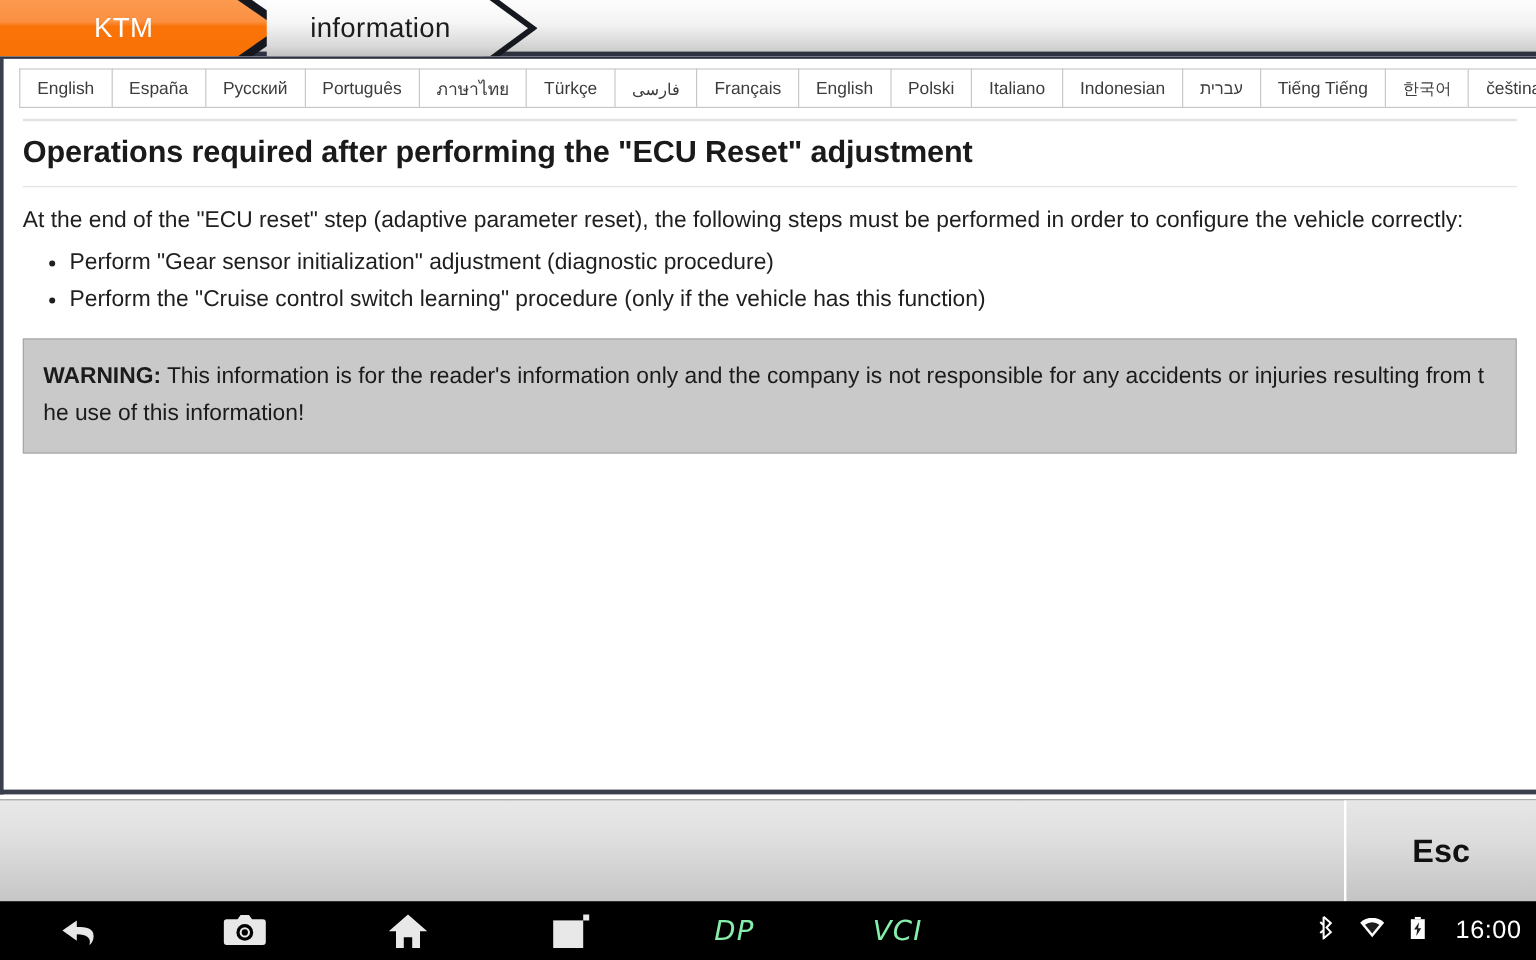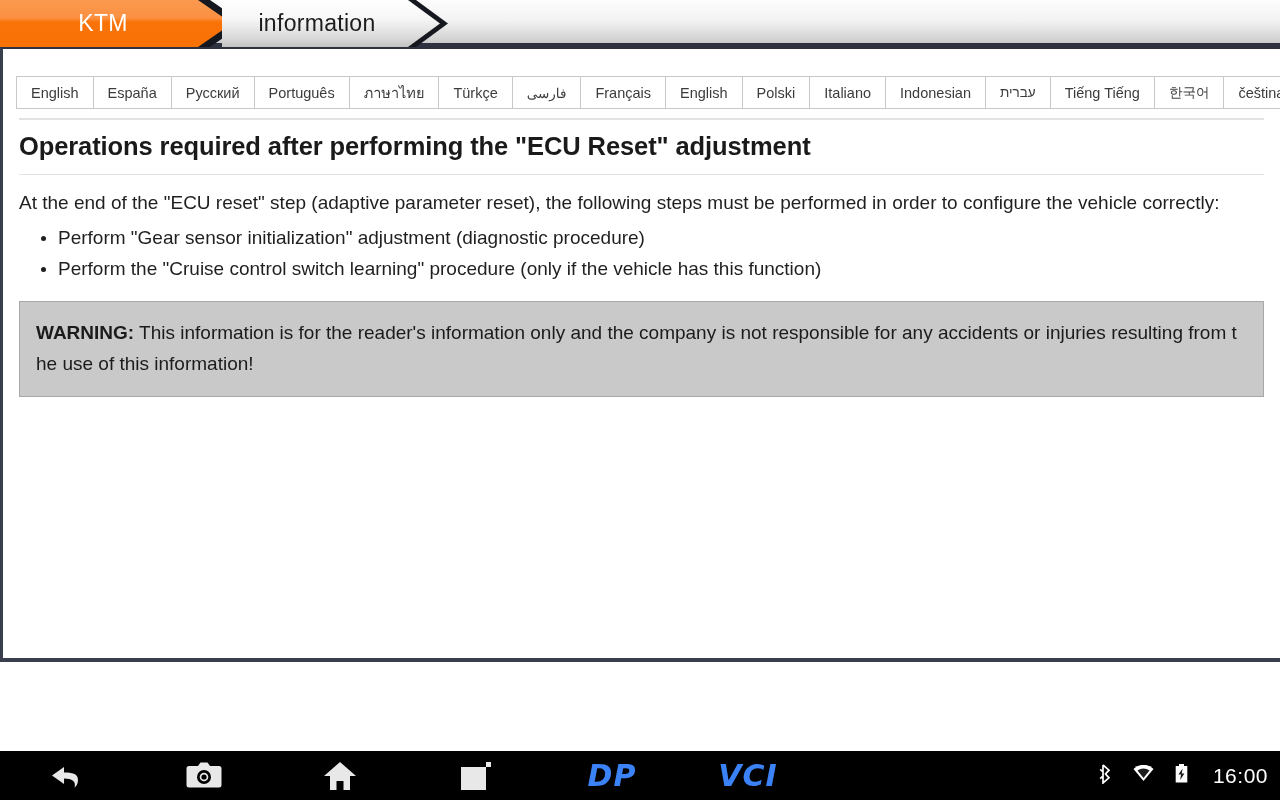--- a/index.html
+++ b/index.html
@@ -100,21 +100,21 @@
     border-left: 3px solid #3a3f4d;
     border-bottom: 4px solid #3a3f4d;
     border-top: 2px solid #2d3140;
   }
 
   
   .langbar {
     display: flex;
     align-items: flex-end;
     padding: 11px 0 0 13px;
-    height: 60px;
+    height: 41px;
   }
   .langtab {
     border: 1px solid #c8c8c8;
     border-right: none;
     height: 33px;
     display: flex;
     align-items: center;
     justify-content: center;
     padding: 0 14px;
     font-size: 14.5px;
@@ -229,25 +229,25 @@
   }
   .navicon {
     width: 136px;
     display: flex;
     align-items: center;
     justify-content: center;
   }
   .wordmark {
     width: 136px;
     text-align: center;
-    font-size: 30px;
-    font-weight: bold;
+    font-size: 23px;
+    font-weight: normal;
     font-style: italic;
     letter-spacing: 1px;
-    color: #3b82f6;
+    color: #86efac;
     font-family: "DejaVu Sans", sans-serif;
   }
   .nav-spacer { flex: 1; }
   .statusarea {
     display: flex;
     align-items: center;
     gap: 21px;
     padding-right: 12px;
   }
   .clock {
@@ -336,20 +336,26 @@
 
       <ul class="steps">
         <li>Perform "Gear sensor initialization" adjustment (diagnostic procedure)</li>
         <li>Perform the "Cruise control switch learning" procedure (only if the vehicle has this function)</li>
       </ul>
 
       <div class="warning"><b>WARNING:</b><span> This information is for the reader's information only and the company is not responsible for any accidents or injuries resulting from the use of this information!</span></div>
     </div>
   </div>
 
+  <div class="toolbar">
+    <div class="toolbar-left"></div>
+    <div class="esc-btn">
+      <span>Esc</span>
+    </div>
+  </div>
 
   <div class="navbar">
     <div class="navicon">
       <svg width="40" height="30" viewBox="0 0 40 30">
           <path d="M16 6 L16 11.5 C24 11.5 30 12.5 30 19 C30 23 28 25.5 26.5 26.5 C28.5 20.5 24 17.5 16 17.5 L16 23 L4 14.5 Z" fill="#e8e8e8"></path>
         </svg>
     </div>
     <div class="navicon">
       <svg width="36" height="28" viewBox="0 0 36 28">
         <path d="M12 4 L14.5 0.5 L21.5 0.5 L24 4 L33 4 A2.5 2.5 0 0 1 35.5 6.5 L35.5 23 A2.5 2.5 0 0 1 33 25.5 L3 25.5 A2.5 2.5 0 0 1 0.5 23 L0.5 6.5 A2.5 2.5 0 0 1 3 4 Z" fill="#e8e8e8"></path>

